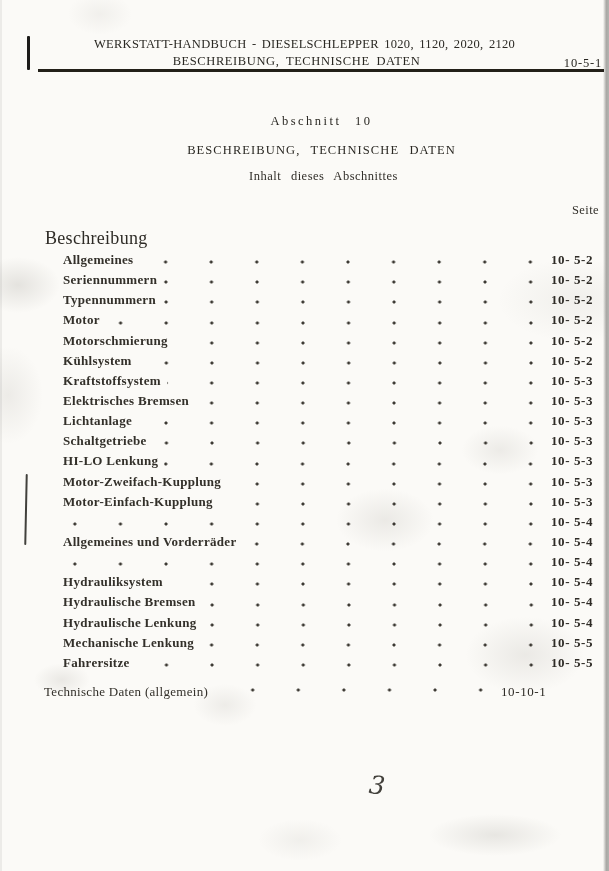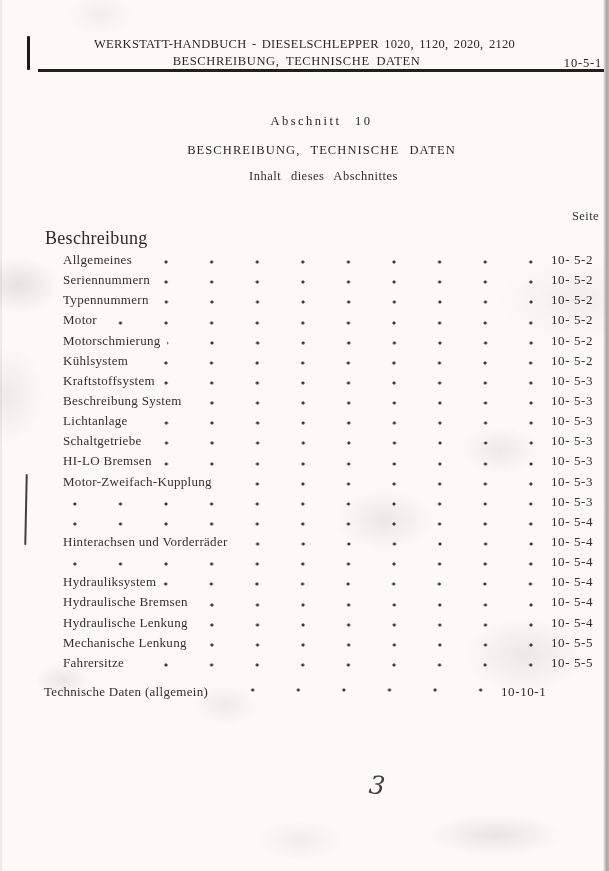--- a/index.html
+++ b/index.html
@@ -66,28 +66,28 @@
     position: absolute; left: 0; top: 143px; width: 609px; text-align: center;
     font-size: 12.5px; letter-spacing: 1.1px; word-spacing: 6px;
     transform: translateX(17px); color: #2a2823;
   }
   .sec-sub2 {
     position: absolute; left: 0; top: 169px; width: 609px; text-align: center;
     font-size: 12.5px; letter-spacing: 0.5px; word-spacing: 6px;
     transform: translateX(19px); color: #312e29;
   }
   .seite-label {
-    position: absolute; right: 10px; top: 209px;
+    position: absolute; right: 10px; top: 203px;
     font-size: 12.5px; letter-spacing: 0.4px; color: #33302b;
   }
   .group-label {
     position: absolute; left: 45px; top: 228px;
     font-size: 18px; letter-spacing: 0.3px; color: #2e2b26;
   }
-  .toc-rows { position: absolute; left: 0; top: 252px; width: 609px; }
+  .toc-rows { position: absolute; left: 0; top: 252px; width: 609px; font-weight: bold; }
   .toc-row {
     display: flex; align-items: baseline;
     height: 20.15px; padding-left: 63px; padding-right: 4px;
     font-size: 13px;
   }
   .toc-label { flex: 0 0 auto; letter-spacing: 0.3px; white-space: pre; color: #33302a; }
   .leader {
     flex: 1 1 auto; align-self: stretch; margin-left: 6px;
     background-image: radial-gradient(circle, #3b3832 1.2px, rgba(0,0,0,0) 1.9px);
     background-size: 45.6px 10px;
@@ -171,61 +171,62 @@
     <span class="toc-page">10- 5-2</span>
   </div>
 
   <div class="toc-row">
     <span class="toc-label">Kraftstoffsystem</span>
     <span class="leader"></span>
     <span class="toc-page">10- 5-3</span>
   </div>
 
   <div class="toc-row">
-    <span class="toc-label">Beschreibung System</span>
+    <span class="toc-label">Elektrisches Bremsen</span>
     <span class="leader"></span>
     <span class="toc-page">10- 5-3</span>
   </div>
 
   <div class="toc-row">
     <span class="toc-label">Lichtanlage</span>
     <span class="leader"></span>
     <span class="toc-page">10- 5-3</span>
   </div>
 
   <div class="toc-row">
     <span class="toc-label">Schaltgetriebe</span>
     <span class="leader"></span>
     <span class="toc-page">10- 5-3</span>
   </div>
 
   <div class="toc-row">
-    <span class="toc-label">HI-LO Bremsen</span>
+    <span class="toc-label">HI-LO Lenkung</span>
     <span class="leader"></span>
     <span class="toc-page">10- 5-3</span>
   </div>
 
   <div class="toc-row">
     <span class="toc-label">Motor-Zweifach-Kupplung</span>
     <span class="leader"></span>
     <span class="toc-page">10- 5-3</span>
   </div>
 
   <div class="toc-row">
-    <span class="leader"></span>
-    <span class="toc-page">10- 5-3</span>
-  </div>
-
-  <div class="toc-row">
-    <span class="leader"></span>
-    <span class="toc-page">10- 5-4</span>
-  </div>
-
-  <div class="toc-row">
-    <span class="toc-label">Hinterachsen und Vorderräder</span>
+    <span class="toc-label">Motor-Einfach-Kupplung</span>
+    <span class="leader"></span>
+    <span class="toc-page">10- 5-3</span>
+  </div>
+
+  <div class="toc-row">
+    <span class="leader"></span>
+    <span class="toc-page">10- 5-4</span>
+  </div>
+
+  <div class="toc-row">
+    <span class="toc-label">Allgemeines und Vorderräder</span>
     <span class="leader"></span>
     <span class="toc-page">10- 5-4</span>
   </div>
 
   <div class="toc-row">
     <span class="leader"></span>
     <span class="toc-page">10- 5-4</span>
   </div>
 
   <div class="toc-row">

